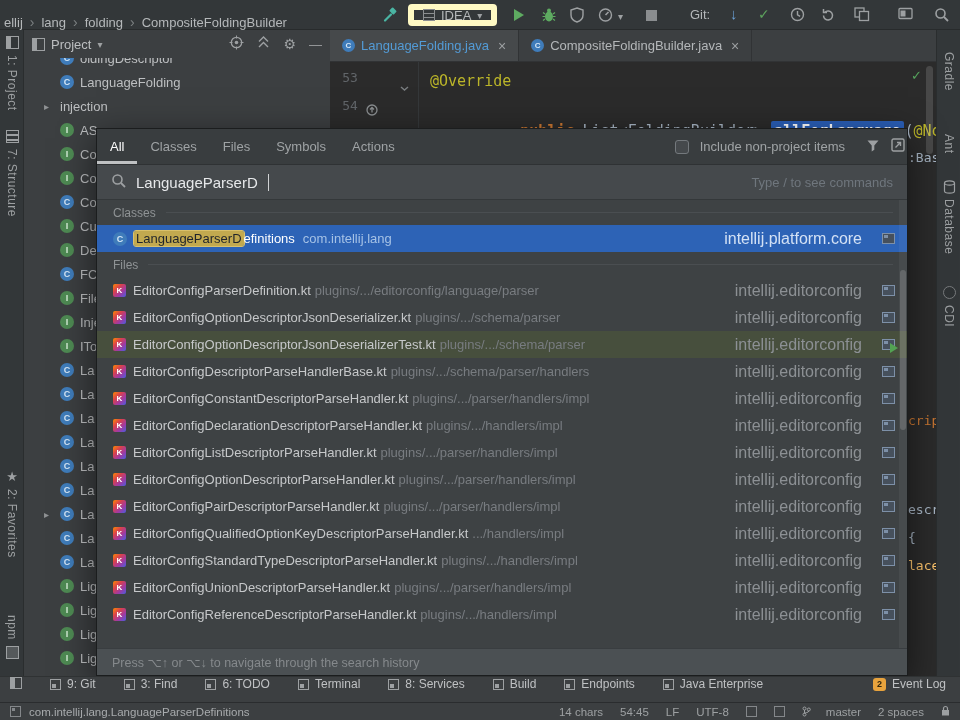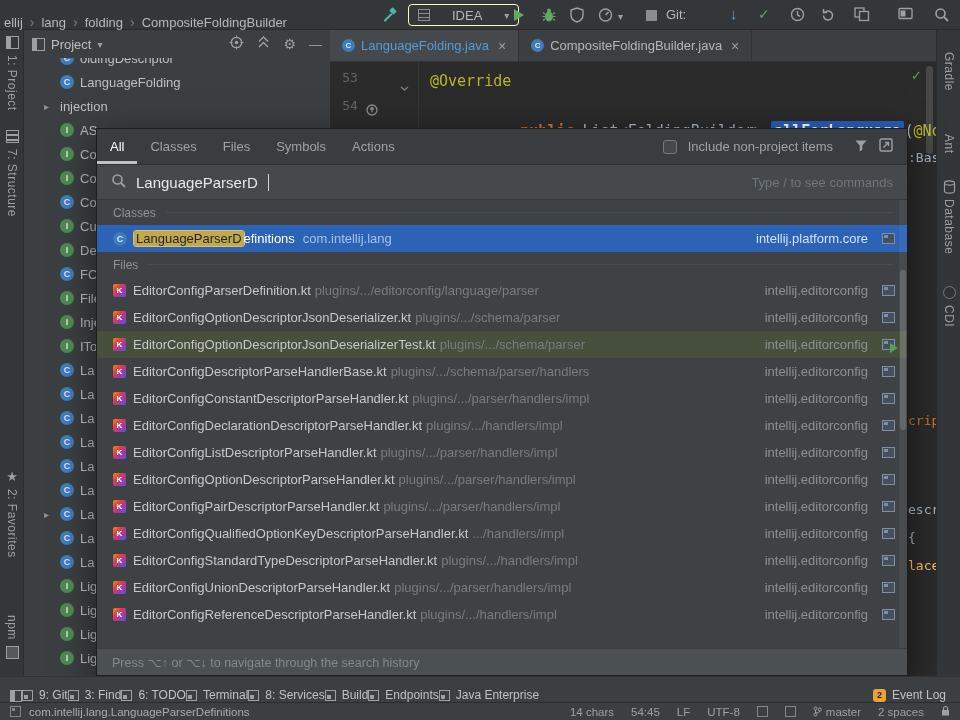--- a/index.html
+++ b/index.html
@@ -6,21 +6,21 @@
   html,body{width:960px;height:720px;overflow:hidden;background:#2b2b2b;
     font-family:"Liberation Sans","DejaVu Sans",sans-serif;color:#bbb}
   .ide{position:absolute;left:0;top:0;width:960px;height:720px}
 
   
   .titlebar{position:absolute;left:0;top:0;right:0;height:30px;background:#333739;border-bottom:1px solid #282b2c;z-index:30}
   .bc{position:absolute;left:4px;top:0;height:44px;display:flex;align-items:center;font-size:13px;color:#b5b8ba;white-space:nowrap}
   .bc-sep{color:#7c8082;margin:0 7px;font-size:14px}
   .tb-ico{position:absolute;top:7px;display:inline-flex;align-items:center}
   .tb-txt{position:absolute;font-size:13px;line-height:30px;color:#b5b8ba}
-  .runbox{position:absolute;left:408px;top:4px;height:22px;border:1px solid #fef9c3;border-radius:4px;display:flex;align-items:center;gap:22px;padding:0 9px;color:#b5b8ba;font-size:13px}
+  .runbox{position:absolute;left:408px;top:4px;height:22px;border:6px solid #fef9c3;border-radius:4px;display:flex;align-items:center;gap:6px;padding:0 9px;color:#b5b8ba;font-size:13px}
   .rc-ico{width:12px;height:12px;border:1px solid #8b8e90;
     background:linear-gradient(transparent 3px,#8b8e90 3px,#8b8e90 4px,transparent 4px),
                linear-gradient(transparent 7px,#8b8e90 7px,#8b8e90 8px,transparent 8px)}
   .dd{color:#9da0a2;font-size:10px}
   .play{width:0;height:0;border-left:10px solid #5eab61;border-top:6px solid transparent;border-bottom:6px solid transparent}
   .stopbox{width:11px;height:11px;background:#8a8d8f}
 
   
   .stripe{position:absolute;top:30px;bottom:44px;width:24px;background:#333739;z-index:25}
   .stripe.left{left:0;border-right:1px solid #2a2d2e}
@@ -72,72 +72,72 @@
   .frag{position:absolute;left:578px;font:13px "DejaVu Sans Mono",monospace}
   .f1{top:88px;color:#a9b7c6}.f2{top:351px;color:#cc7832}.f3{top:440px;color:#a9b7c6}
   .f4{top:468px;color:#a9b7c6}.f5{top:496px;color:#ffc66d}
 
   
   .popup{position:absolute;left:96px;top:128px;width:812px;height:548px;background:#3e4244;border:1px solid #1b1d1e;
     box-shadow:0 10px 34px rgba(0,0,0,.55);display:flex;flex-direction:column;z-index:40}
   .p-tabs{height:36px;flex:none;background:#393d3f;border-bottom:1px solid #2f3234;display:flex;align-items:stretch}
   .ptab{line-height:35px;padding:0 13px;font-size:13px;color:#9fa3a5;cursor:default}
   .ptab.active{color:#fdfdfd;box-shadow:inset 0 -3px 0 #bfc1c3}
-  .p-controls{margin-left:auto;display:flex;align-items:center;gap:11px;padding-right:14px}
+  .p-controls{margin-left:auto;display:flex;align-items:center;gap:11px;padding-right:2px}
   .cbx{width:14px;height:14px;border:1px solid #74797d;border-radius:3px;background:#45494c;flex:none}
   .cbx-label{font-size:13px;color:#9fa3a5;margin-right:10px}
   .p-search{height:35px;flex:none;background:#45494c;display:flex;align-items:center;gap:10px;padding:0 14px;border-bottom:1px solid #34383a}
   .p-query{font-size:15px;color:#e6e8ea}
   .p-caret{width:1px;height:17px;background:#d0d2d4}
   .p-hint{margin-left:auto;font-size:13px;color:#6f767d}
   .p-list{flex:1;overflow:hidden;position:relative}
   .sec{height:25px;display:flex;align-items:center;padding:0 14px 0 16px;font-size:12px;color:#8f9395}
   .sec-line{flex:1;height:1px;background:#4a4e51;margin-left:10px}
   .srow{height:27px;display:flex;align-items:center;padding:0 12px 0 16px;font-size:13px;color:#c6c8ca;white-space:nowrap;cursor:default}
   .srow .nico{margin-right:7px}
   .srow.selected{background:#2d63b6;color:#fff}
   .srow.test{background:#474f3d}
   .match{background:#c2a94f;color:#1f232a;border-radius:2px;padding:0 2px;outline:1px solid #d9c06a}
   .cls-pkg{margin-left:8px;color:#a5c2e6}
   .kico{width:13px;height:13px;border-radius:2px;flex:none;margin-right:7px;
     background:linear-gradient(135deg,#ff8a00 0%,#d8414f 35%,#a23aa0 65%,#4a5ce0 100%);
     display:inline-flex;align-items:center;justify-content:center;color:#fff;font:bold 8px/13px "Liberation Sans",sans-serif}
   .fpath{margin-left:4px;color:#787c80}
   .r-right{margin-left:auto;display:flex;align-items:center}
-  .mod{font-size:13px;color:#8c9094;margin-right:14px}
+  .mod{font-size:16px;color:#8c9094;margin-right:20px}
   .mod.sel{color:#d3e1f5}
   .mico{width:13px;height:11px;flex:none;position:relative;border:1px solid #7d90a8;background:#46505c}
   .mico::before{content:"";position:absolute;left:1px;top:1px;width:4px;height:3px;background:#7d90a8}
   .mico.test::after{content:"";position:absolute;right:-4px;bottom:-4px;width:0;height:0;
     border-left:8px solid #53a353;border-top:5px solid transparent;border-bottom:5px solid transparent}
   .p-scroll{position:absolute;right:0;top:0;bottom:0;width:8px;background:rgba(255,255,255,.05)}
   .p-scroll::after{content:"";position:absolute;left:1px;right:1px;top:70px;height:160px;background:rgba(255,255,255,.16);border-radius:3px}
   .p-footer{height:27px;flex:none;background:#4b5053;border-top:1px solid #393d40;display:flex;align-items:center;
     padding-left:15px;font-size:12.5px;color:#85898c}
 
   
   .bottombar{position:absolute;left:0;right:0;bottom:18px;height:26px;background:#3c3f41;border-top:1px solid #2f3233;
-    display:flex;align-items:flex-end;padding:0 14px 0 10px;font-size:12px;color:#bfc1c3;z-index:45}
+    display:flex;align-items:flex-start;gap:28px;padding:0 14px 0 10px;font-size:12px;color:#bfc1c3;z-index:45}
   .tw-switch{width:12px;height:12px;border:1px solid #9da0a2;background:linear-gradient(90deg,#9da0a2 4px,transparent 4px);flex:none}
   .tw-item{display:flex;align-items:center;gap:6px;cursor:default;white-space:nowrap}
   .tw-ico{width:11px;height:11px;border:1px solid #9da0a2;position:relative;flex:none}
   .tw-ico::after{content:"";position:absolute;left:1px;bottom:1px;width:4px;height:4px;background:#9da0a2}
   .evt{margin-left:auto}
   .evt-ico{min-width:13px;height:13px;border-radius:3px;background:#e8a33d;color:#33270e;
     font:bold 9px/13px "Liberation Sans",sans-serif;text-align:center;padding:0 2px;flex:none}
 
   
   .statusbar{position:absolute;left:0;right:0;bottom:0;height:18px;background:#3c3f41;border-top:1px solid #2a2c2e;
     display:flex;align-items:center;gap:8px;padding:0 10px;font-size:11.5px;color:#9da0a2;z-index:45}
   .sb-ico{width:11px;height:11px;border:1px solid #84878a;position:relative;flex:none}
   .sb-ico::after{content:"";position:absolute;left:1px;top:1px;width:3px;height:3px;background:#84878a}
   .sb-path{color:#a8abad;white-space:nowrap}
   .sb-right{margin-left:auto;display:flex;align-items:center;gap:17px;white-space:nowrap}
   .sb-mini{width:11px;height:11px;border:1px solid #84878a;flex:none}
-  .sb-branch{display:flex;align-items:center;gap:4px}
+  .sb-branch{display:flex;align-items:center;gap:15px}
 </style>
 </head>
 <body>
 
 <div class="ide">
 
   <div class="titlebar">
     <div class="bc">
         <span class="bc-crumb">ellij</span>
         <span class="bc-sep">›</span>
@@ -186,21 +186,21 @@
           <circle cx="7.5" cy="8" r="6" fill="none" stroke="#9da0a2" stroke-width="1.4"></circle>
           <path d="M7.5 8 10.5 5" stroke="#9da0a2" stroke-width="1.6"></path>
         </svg>
     </span>
     <span class="tb-ico dd" style="left:618px;top:11px">▾</span>
 
     <span class="tb-ico" style="left:646px;top:10px">
         <span class="stopbox"></span>
       </span>
 
-    <span class="tb-txt" style="left:666px">Git:</span>
+    <span class="tb-txt" style="left:690px">Git:</span>
 
     <span class="tb-txt" style="left:730px;top:-1px;color:#6b9fd4;font-weight:bold;font-size:15px">↓</span>
     <span class="tb-txt" style="left:758px;top:-1px;color:#5da25d;font-weight:bold;font-size:14px">✓</span>
 
     <span class="tb-ico" style="left:790px">
       <svg width="15" height="15">
           <circle cx="7.5" cy="7.5" r="6" fill="none" stroke="#9da0a2" stroke-width="1.4"></circle>
           <path d="M7.5 4v3.8l2.6 1.6" fill="none" stroke="#9da0a2" stroke-width="1.4"></path>
         </svg>
     </span>

